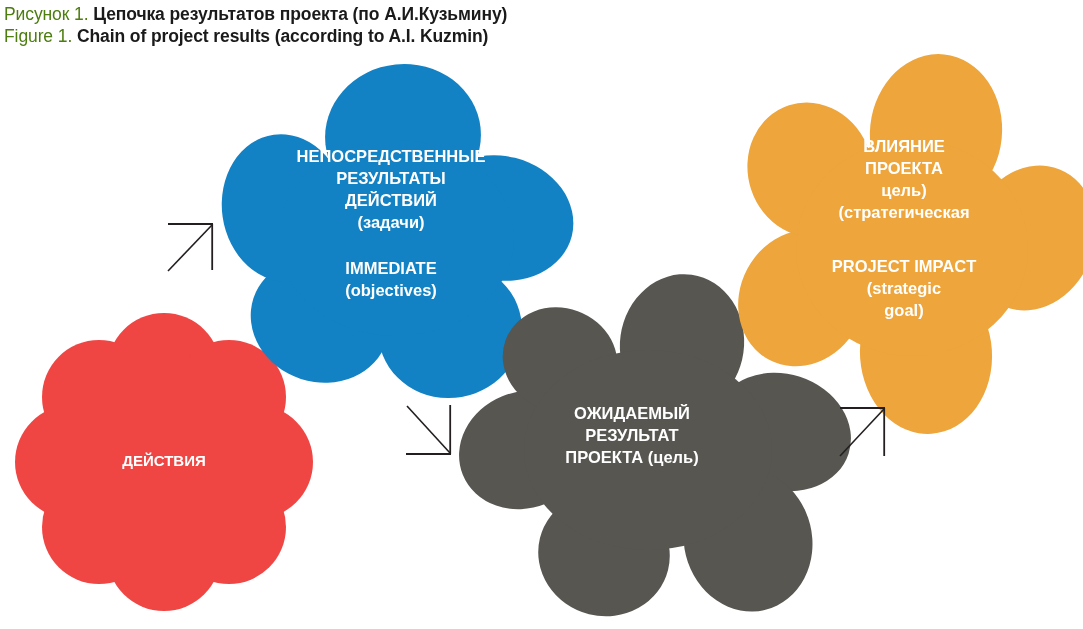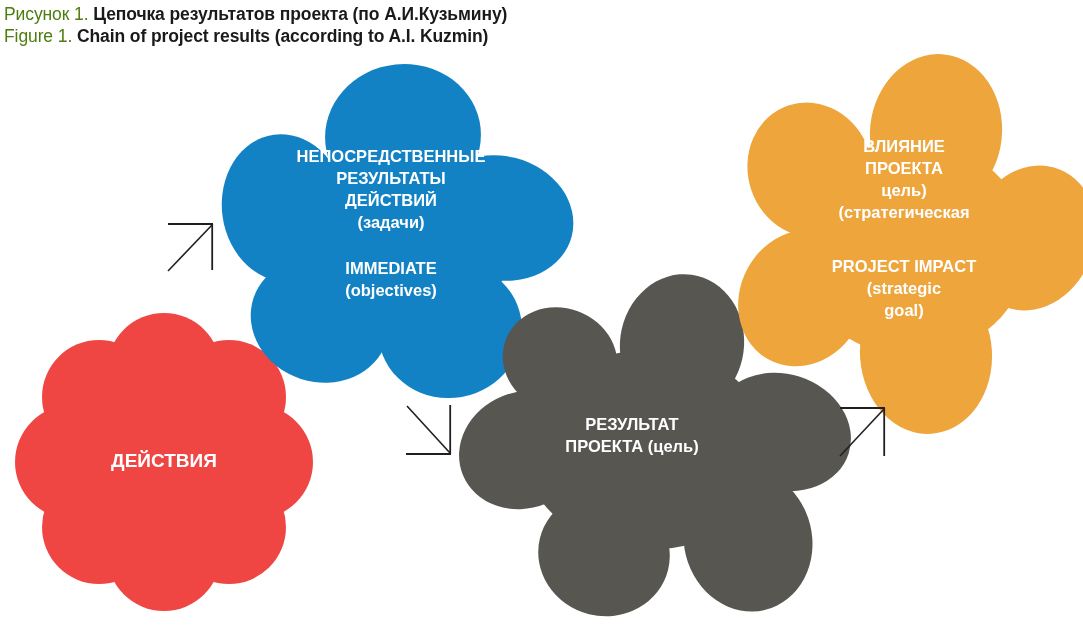--- a/index.html
+++ b/index.html
@@ -69,21 +69,21 @@
   }
   .lbl-block {
     width: 100%;
   }
   .lbl-line {
     display: block;
     white-space: nowrap;
   }
 
   
-  #flower-red .flower-label { font-size: 19px; font-weight: 700; line-height: 1.5; }
+  #flower-red .flower-label { font-size: 15px; font-weight: 700; line-height: 1.5; }
   #flower-red .lbl-block.ru { margin-bottom: 2px; }
 
   #flower-blue .flower-label { font-size: 16.5px; font-weight: 700; line-height: 1.32; }
   #flower-blue .lbl-block.en { margin-top: 25px; }
 
   #flower-gray .flower-label { font-size: 16.5px; font-weight: 700; line-height: 1.32; }
   #flower-gray .lbl-block.en { margin-top: 9px; }
 
   #flower-orange .flower-label { font-size: 16.5px; font-weight: 700; line-height: 1.32; gap: 24px; }
   #flower-orange .lbl-block.en { margin-top: 9px; }
@@ -162,20 +162,21 @@
         <ellipse cx="330" cy="160" rx="70" ry="58" transform="rotate(18 330 160)" fill="#575651"></ellipse>
         <ellipse cx="296" cy="268" rx="64" ry="72" transform="rotate(-14 296 268)" fill="#575651"></ellipse>
         <ellipse cx="152" cy="282" rx="66" ry="62" transform="rotate(14 152 282)" fill="#575651"></ellipse>
         <ellipse cx="72" cy="178" rx="66" ry="58" transform="rotate(-22 72 178)" fill="#575651"></ellipse>
         <ellipse cx="108" cy="88" rx="58" ry="52" transform="rotate(20 108 88)" fill="#575651"></ellipse>
         <ellipse cx="196" cy="178" rx="124" ry="100" fill="#575651"></ellipse>
       </g>
     </svg>
     <div class="flower-label" style="transform: translate(-9px, -7px);">
       <span class="lbl-block ru">
+        <span class="lbl-line">ОЖИДАЕМЫЙ</span>
         <span class="lbl-line">РЕЗУЛЬТАТ</span>
         <span class="lbl-line">ПРОЕКТА (цель)</span>
       </span>
     </div>
   </div>
 
   <div class="flower-wrap" id="flower-orange" style="left:740px; top:52px; width:330px; height:382px;">
     <svg width="330" height="382" viewBox="0 0 330 382" aria-hidden="true">
       <g>
         <ellipse cx="196" cy="80" rx="66" ry="78" transform="rotate(6 196 80)" fill="#EDA53C"></ellipse>

